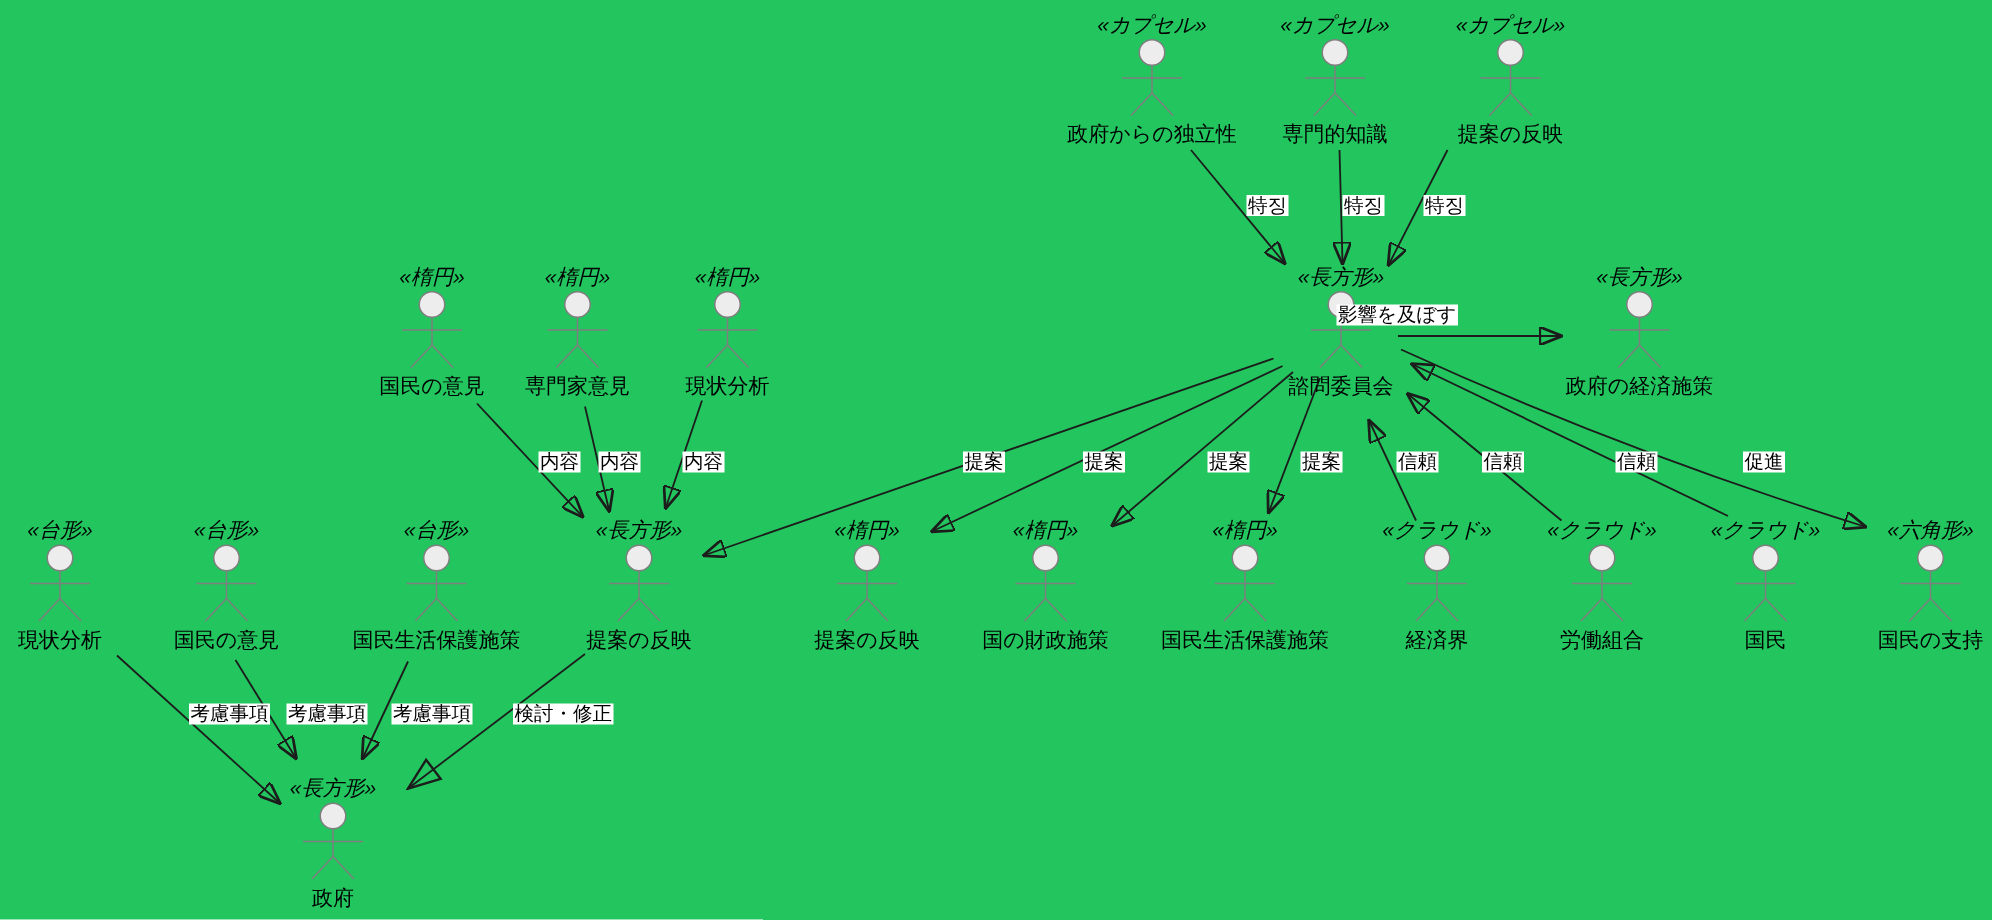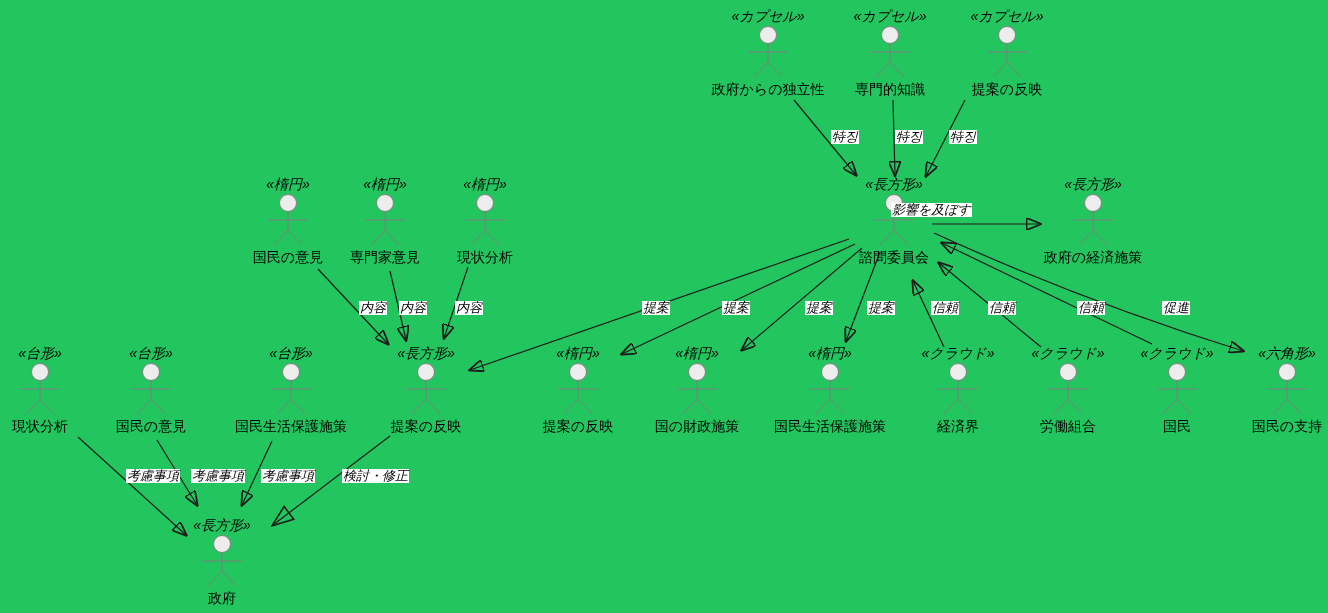--- a/index.html
+++ b/index.html
@@ -6,21 +6,21 @@
   body{font-family:"Liberation Sans","DejaVu Sans",sans-serif;color:#000;}
   .canvas{position:relative;width:1328px;height:613px;background:#22c55e;overflow:hidden;}
   .edges{position:absolute;left:0;top:0;z-index:1;}
   .edges line,.edges path{stroke:#1c1c1c;stroke-width:1.2;fill:none;}
   .actor{position:absolute;width:150px;display:flex;flex-direction:column;align-items:center;z-index:2;}
   .stereo{font-style:italic;font-size:14px;line-height:16px;white-space:nowrap;}
   .fig{margin-top:1px;display:block;}
   .fig circle{fill:#ededed;stroke:#7f7f7f;stroke-width:1;}
   .fig line{stroke:#7f7f7f;stroke-width:1;}
   .aname{font-size:14px;line-height:16px;margin-top:2px;white-space:nowrap;text-align:center;}
-  .elabel{position:absolute;font-size:13px;line-height:14px;background:#ffffff;padding:0 1px;white-space:nowrap;z-index:3;font-style:italic;}
+  .elabel{position:absolute;font-size:13px;line-height:14px;background:#ffffff;padding:0 1px;white-space:nowrap;z-index:3;}
 </style>
 </head>
 <body>
 
 <div class="canvas">
 
   <svg class="edges" width="1328" height="613" viewBox="0 0 1328 613">
     <defs>
       <marker id="arrow" viewBox="0 0 10 8" refX="9" refY="4" markerWidth="13" markerHeight="10" orient="auto-start-reverse">
         <path d="M0,0 L10,4 L0,8 Z" fill="#1c1c1c" stroke="none"></path>

